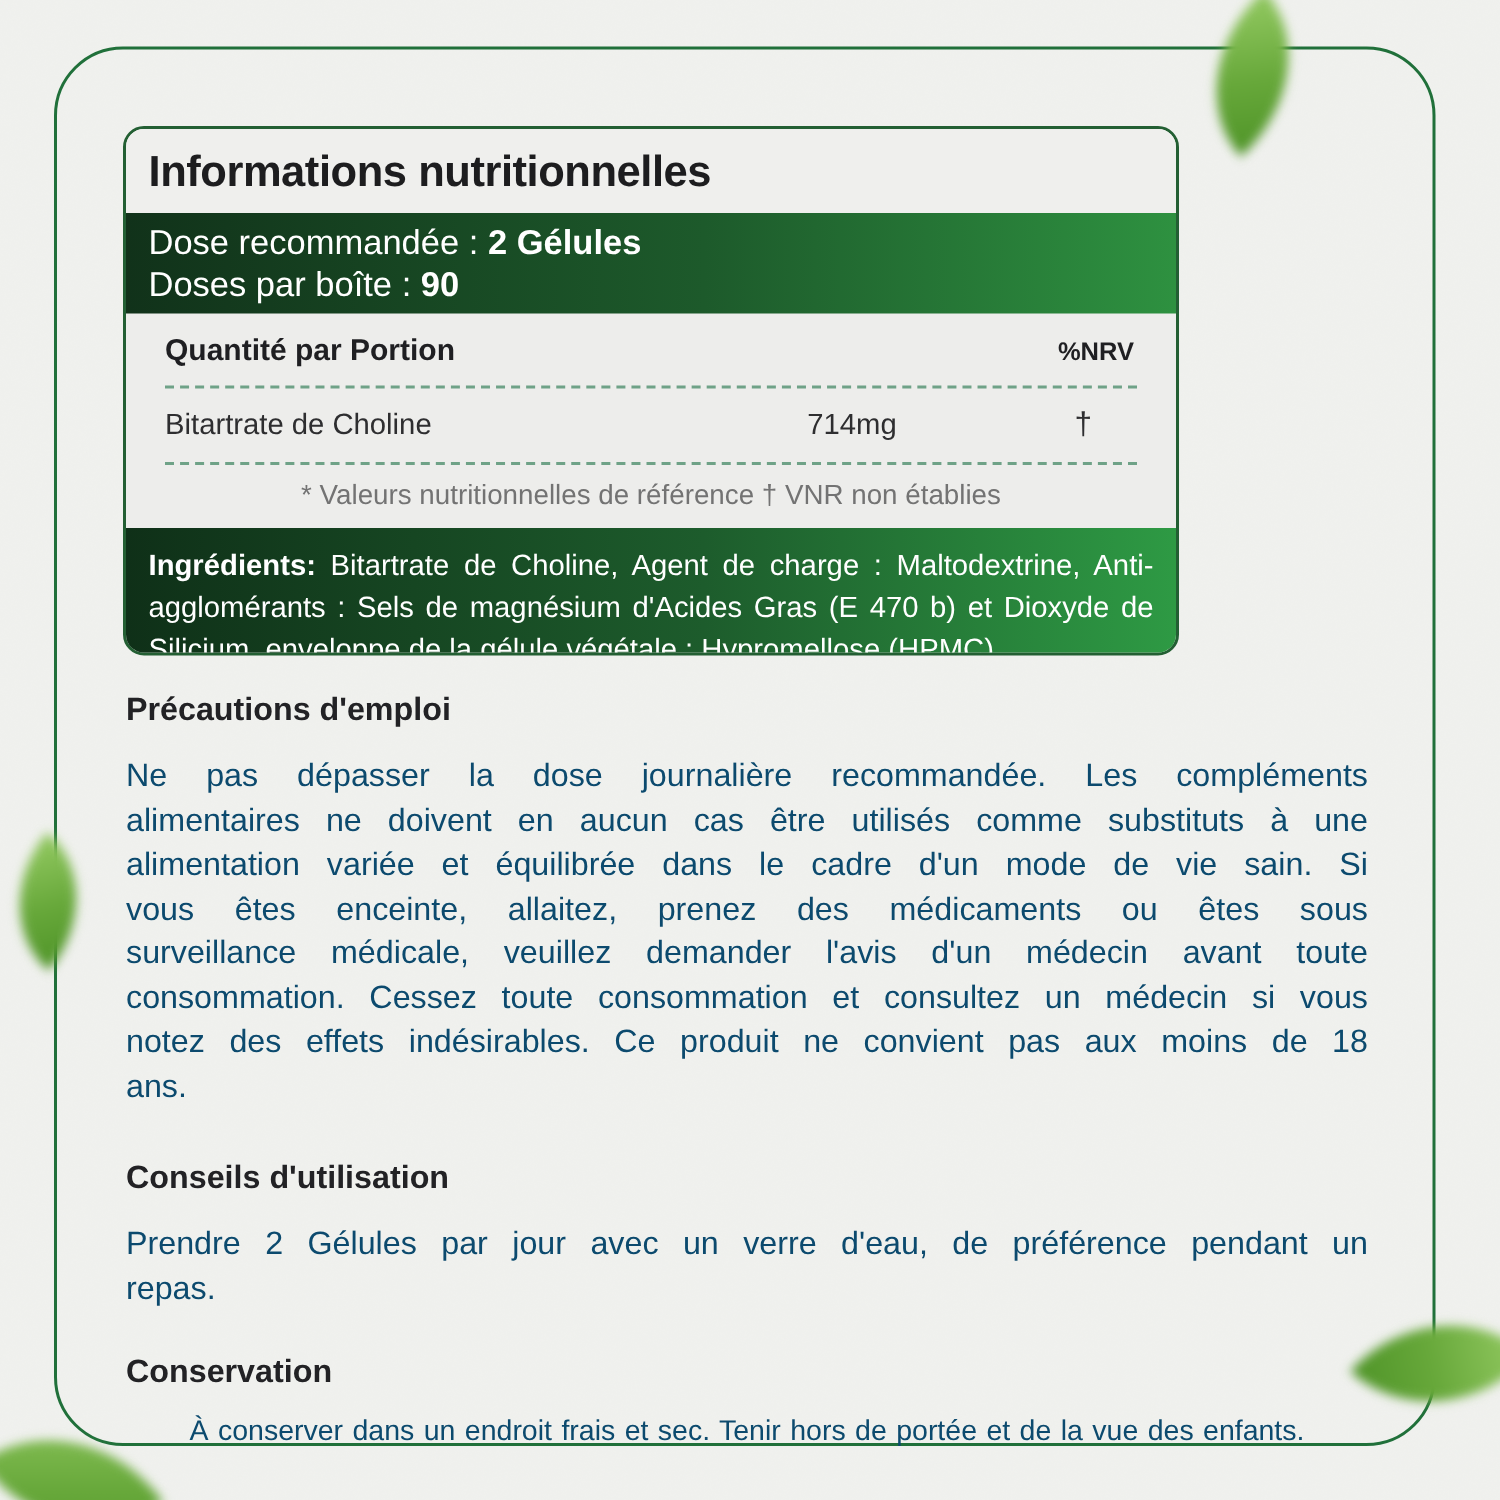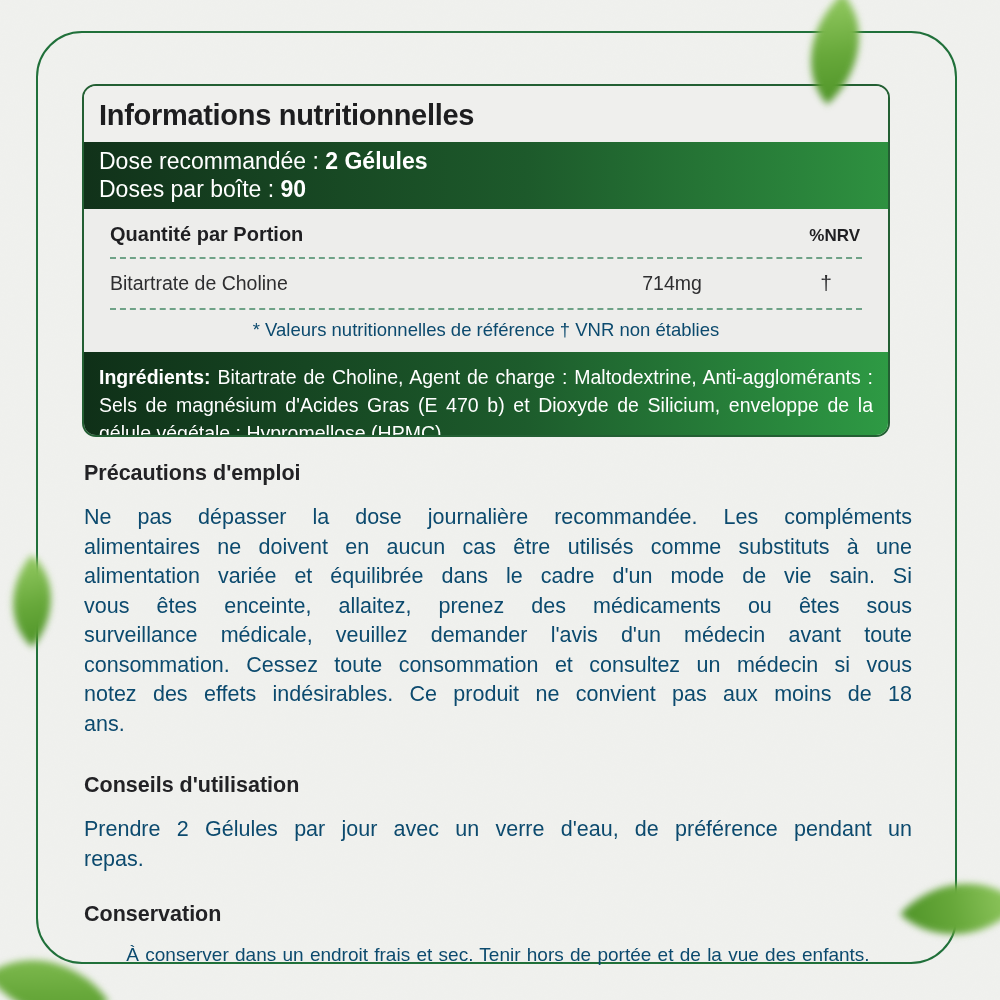--- a/index.html
+++ b/index.html
@@ -31,21 +31,21 @@
     z-index: 5;
   }
   .leaf-tr { left: 799px; top: 6px;  width: 72px; height: 86px; transform: rotate(48deg); }
   .leaf-l  { left: 2px;  top: 566px; width: 60px; height: 70px; transform: rotate(40deg); }
   .leaf-br { left: 916px; top: 868px; width: 88px; height: 82px; transform: rotate(132deg); }
   .leaf-bl { left: 2px;  top: 946px; width: 92px; height: 84px; transform: rotate(55deg); border-radius: 100% 0 100% 0; }
 
   
   .card {
     position: absolute; left: 82px; top: 84px;
-    width: 808px; height: 353px;
+    width: 704px; height: 353px;
     background: #ededeb;
     border: 2px solid #235f33;
     border-radius: 14px;
     overflow: hidden;
     z-index: 2;
   }
   .card-header { background: #efefed; padding: 10px 15px 8px; }
   .card-title {
     font-size: 29px; font-weight: bold; color: #1d1d1f;
     letter-spacing: -0.3px; margin: 0; line-height: 38px;
@@ -70,21 +70,21 @@
   .t-row {
     display: grid; grid-template-columns: 1fr 120px 130px; align-items: center;
     border-top: 2px dashed #6fa287;
     border-bottom: 2px dashed #6fa287;
     padding: 12px 0 13px;
     font-size: 19.5px; color: #2e2e30;
   }
   .t-cell-amount { text-align: center; }
   .t-cell-nrv { text-align: right; padding-right: 30px; font-size: 21px; }
   .t-foot {
-    text-align: center; font-size: 18.5px; color: #0c4a6e;
+    text-align: center; font-size: 18.5px; color: #737373;
     padding: 9px 0 11px;
   }
   .ingredients {
     background: linear-gradient(90deg, #0f3018 0%, #1d5c2c 55%, #2e9a44 100%);
     color: #ffffff;
     padding: 11px 15px;
     font-size: 19.5px; line-height: 28px;
     text-align: justify;
     height: 97px;
   }

